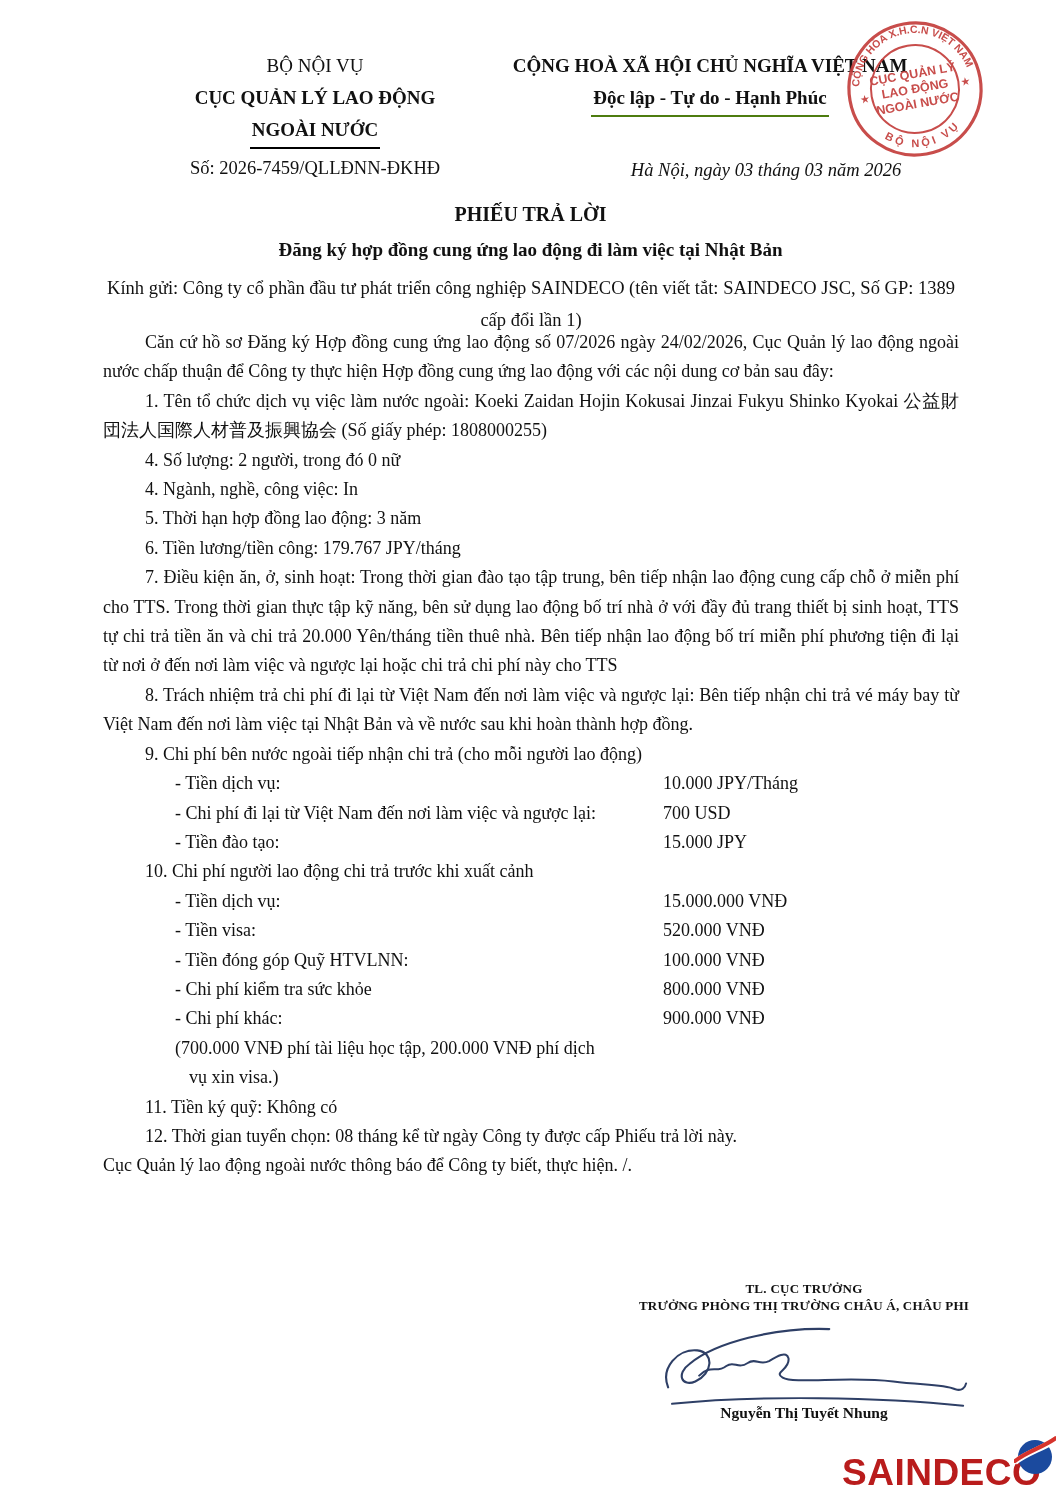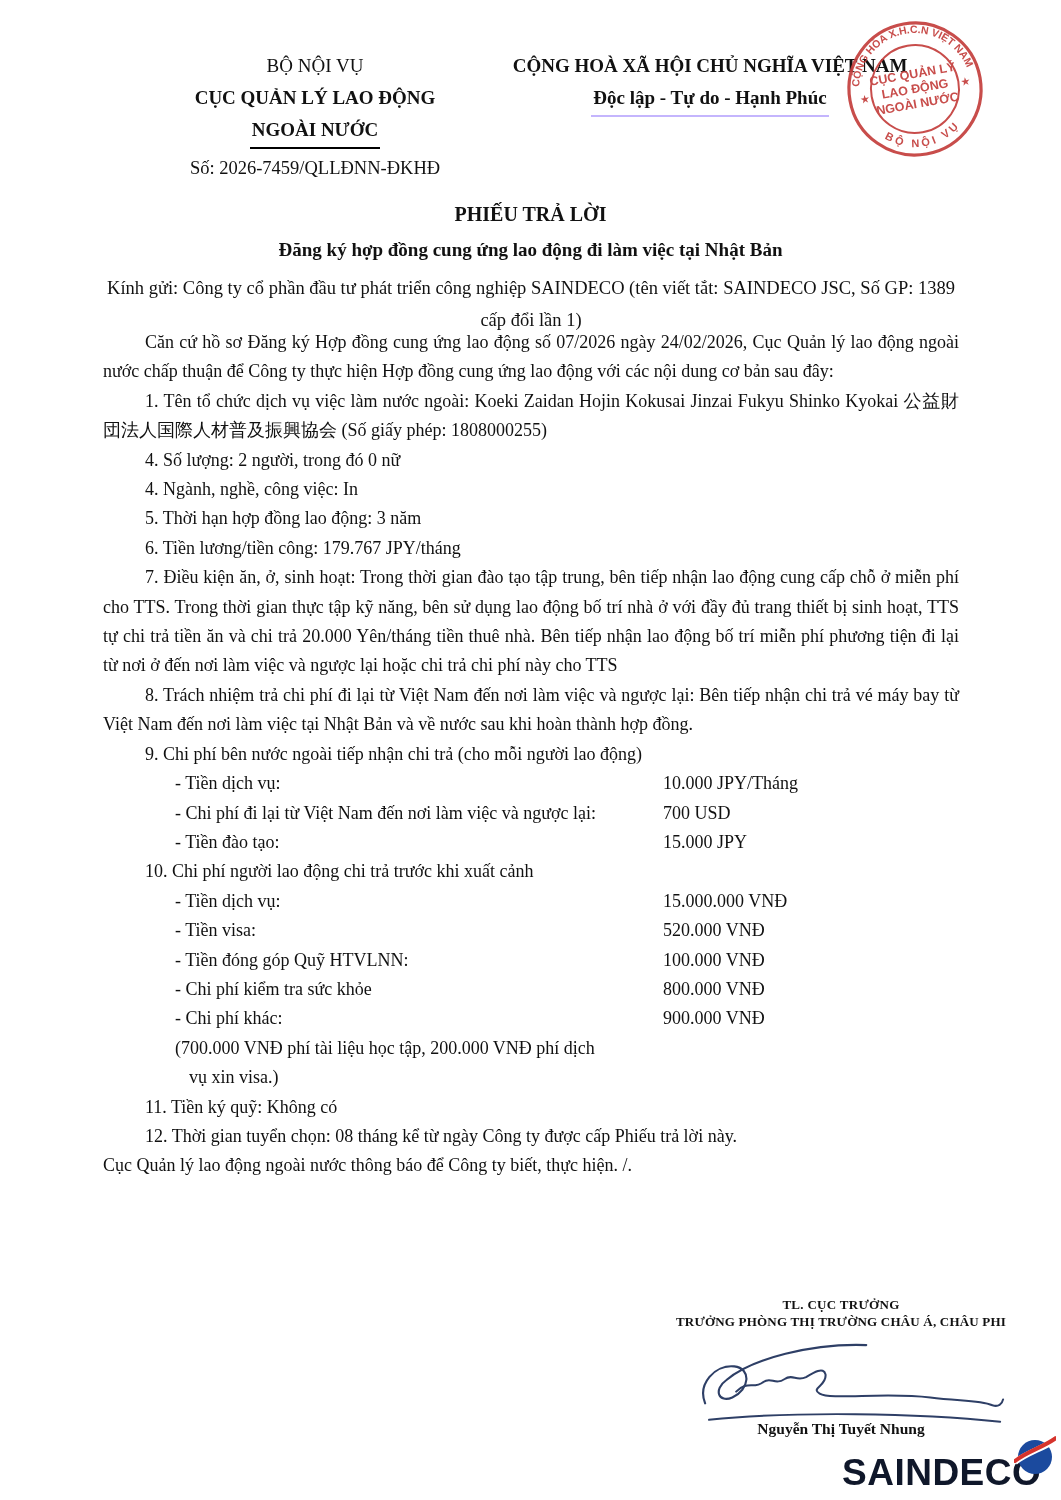--- a/index.html
+++ b/index.html
@@ -10,39 +10,39 @@
     font-family:"Liberation Serif","DejaVu Serif",serif;
   }
   
   .hdr-left { position:absolute; top:50px; left:128px; width:374px; text-align:center; line-height:32px; }
   .hdr-left .l1 { font-size:19px; }
   .hdr-left .l2 { font-size:19px; font-weight:bold; }
   .hdr-left .l3 { font-size:19px; font-weight:bold; display:inline-block; border-bottom:2px solid #000; padding:0 2px 1px; }
   .doc-number { position:absolute; top:158px; left:128px; width:374px; text-align:center; font-size:18.5px; }
   .hdr-right { position:absolute; top:50px; left:488px; width:444px; text-align:center; line-height:32px; }
   .hdr-right .l1 { font-size:19px; font-weight:bold; }
-  .hdr-right .l2 { font-size:19px; font-weight:bold; display:inline-block; border-bottom:2px solid #c4b5fd; padding:0 2px 1px; }
+  .hdr-right .l2 { font-size:19px; font-weight:bold; display:inline-block; border-bottom:2px solid #4d7c0f; padding:0 2px 1px; }
   .date-line { position:absolute; top:160px; left:566px; width:400px; text-align:center; font-size:18.5px; font-style:italic; }
   
   .stamp { position:absolute; top:18px; left:844px; width:142px; height:142px; transform:rotate(-10deg); opacity:.93; }
   
   .doc-title { position:absolute; top:203px; left:0; width:100%; text-align:center; font-size:20px; font-weight:bold; }
   .doc-subtitle { position:absolute; top:239px; left:0; width:100%; text-align:center; font-size:19px; font-weight:bold; }
   .recipient { position:absolute; top:272px; left:103px; width:856px; text-align:center; font-size:18.5px; line-height:32px; }
   
   .body-text { position:absolute; top:328px; left:103px; width:856px; font-size:18px; line-height:29.4px; text-align:justify; }
   .intro { text-indent:42px; }
   .num-item { text-indent:42px; }
   .close-line { text-indent:0; }
   .fee-row { position:relative; padding-left:72px; text-align:left; }
   .fee-value { position:absolute; left:560px; top:0; }
   .note-line { padding-left:72px; text-align:left; }
   .note-line2 { padding-left:86px; text-align:left; }
   
-  .sig-block { position:absolute; top:1281px; left:665px; width:352px; text-align:center;margin-top:16px; }
+  .sig-block { position:absolute; top:1281px; left:628px; width:352px; text-align:center; }
   .sig-t1 { font-size:13px; font-weight:bold; letter-spacing:.3px; }
   .sig-t2 { font-size:13px; font-weight:bold; letter-spacing:.2px; margin-top:1px; }
   .sig-svg { display:block; margin:0 auto; margin-top:0; }
   .sig-name { font-size:15.5px; font-weight:bold; margin-top:-10px; }
   
   .logo { position:absolute; top:1448px; left:842px; width:210px; height:48px; }
   .logo-text { font-family:"Liberation Sans","DejaVu Sans",sans-serif; font-size:37px; font-weight:600; letter-spacing:.5px; position:absolute; left:0; top:4px; }
   .logo-mark { position:absolute; left:172px; top:-14px; }
 </style>
 </head>
@@ -54,20 +54,21 @@
     <div class="l1">BỘ NỘI VỤ</div>
     <div class="l2">CỤC QUẢN LÝ LAO ĐỘNG</div>
     <div><span class="l3">NGOÀI NƯỚC</span></div>
   </div>
   <div class="doc-number">Số: 2026-7459/QLLĐNN-ĐKHĐ</div>
 
   <div class="hdr-right">
     <div class="l1">CỘNG HOÀ XÃ HỘI CHỦ NGHĨA VIỆT NAM</div>
     <div><span class="l2">Độc lập - Tự do - Hạnh Phúc</span></div>
   </div>
+  <div class="date-line">Hà Nội, ngày 03 tháng 03 năm 2026</div>
 
   <svg class="stamp" viewBox="0 0 142 142">
     <defs>
       <path id="arcTop" d="M 15 71 A 56 56 0 0 1 127 71" fill="none"></path>
       <path id="arcBottom" d="M 13 71 A 58 58 0 0 0 129 71" fill="none"></path>
     </defs>
     <circle cx="71" cy="71" r="66" fill="none" stroke="#c4403e" stroke-width="3.2"></circle>
     <circle cx="71" cy="71" r="44" fill="none" stroke="#c4403e" stroke-width="2"></circle>
     <text font-family="Liberation Sans, DejaVu Sans, sans-serif" font-size="10.5" font-weight="bold" fill="#c4403e">
       <textPath href="#arcTop" startOffset="50%" text-anchor="middle">CỘNG HÒA X.H.C.N VIỆT NAM</textPath>
@@ -119,21 +120,21 @@
     <div class="sig-t2">TRƯỞNG PHÒNG THỊ TRƯỜNG CHÂU Á, CHÂU PHI</div>
     <svg class="sig-svg" width="330" height="100" viewBox="0 0 340 100">
       <path d="M30,74 C22,54 40,34 60,36 C78,38 76,60 58,68 C44,74 38,60 52,50 C78,28 140,12 196,14" fill="none" stroke="#2e3f66" stroke-width="2.2" stroke-linecap="round"></path>
       <path d="M62,62 C74,50 80,60 90,52 C98,46 102,56 112,49 C120,43 124,52 134,47 C142,42 152,36 154,44 C156,56 138,58 148,64 C160,71 214,62 262,68 C292,72 312,70 326,76 C332,78 336,75 337,70" fill="none" stroke="#2e3f66" stroke-width="2.1" stroke-linecap="round"></path>
       <path d="M34,91 C120,82 250,84 334,93" fill="none" stroke="#2e3f66" stroke-width="2" stroke-linecap="round"></path>
     </svg>
     <div class="sig-name">Nguyễn Thị Tuyết Nhung</div>
   </div>
 
   <div class="logo">
-    <span class="logo-text" style="color:#0f172a;">SAINDECO</span>
+    <span class="logo-text" style="color:#b91c1c;">SAINDECO</span>
     <svg class="logo-mark" width="42" height="42" viewBox="0 0 42 42">
       <circle cx="21" cy="23" r="17" fill="#1b4a9e"></circle>
       <path d="M1,28 C14,18 28,15 43,5" fill="none" stroke="#ffffff" stroke-width="6"></path>
       <path d="M1,27 C14,17 28,14 42,4" fill="none" stroke="#d6332c" stroke-width="4" stroke-linecap="round"></path>
     </svg>
   </div>
 
 </div>
 
 </body></html>

